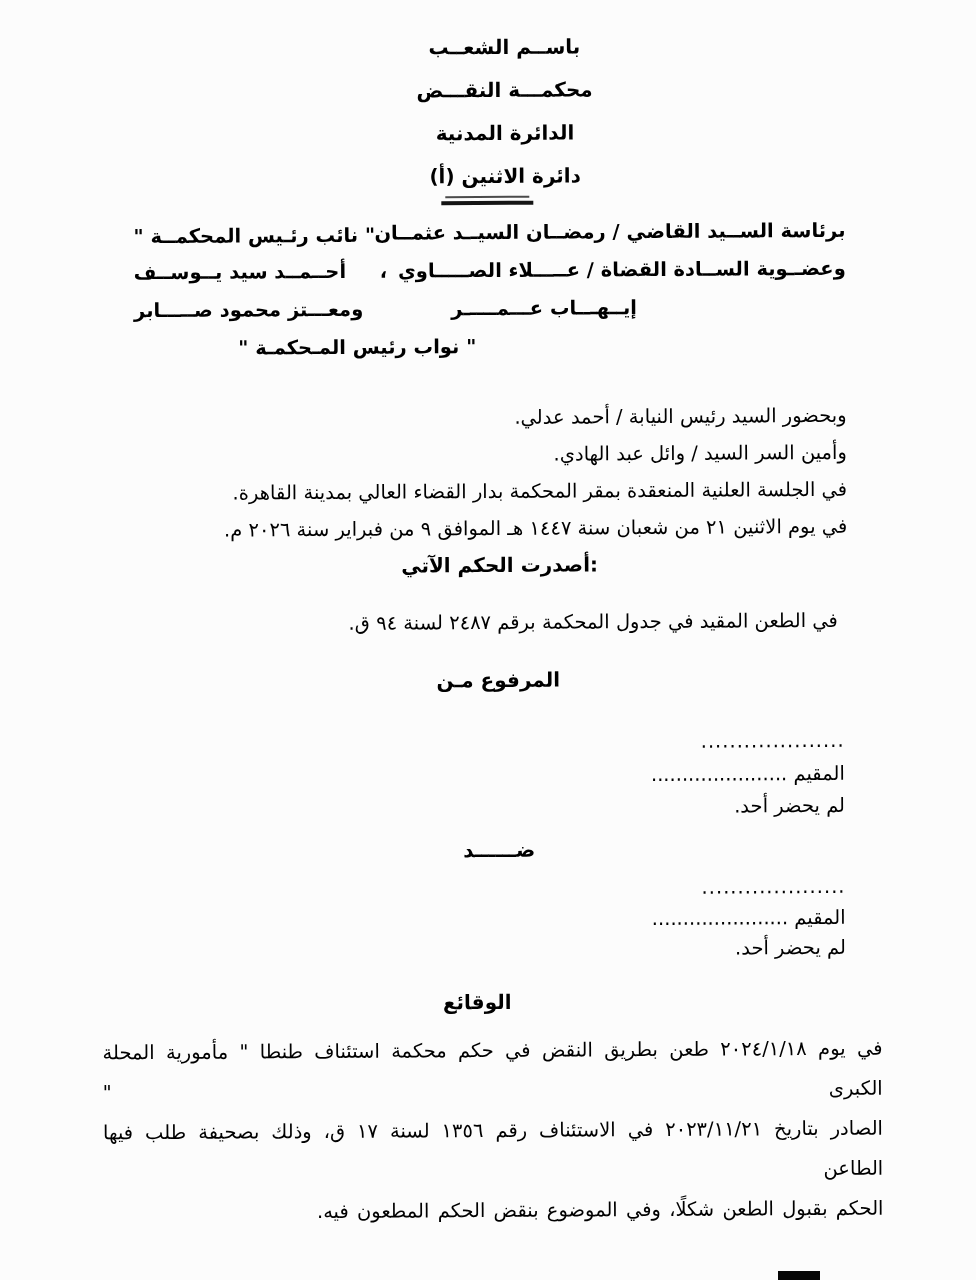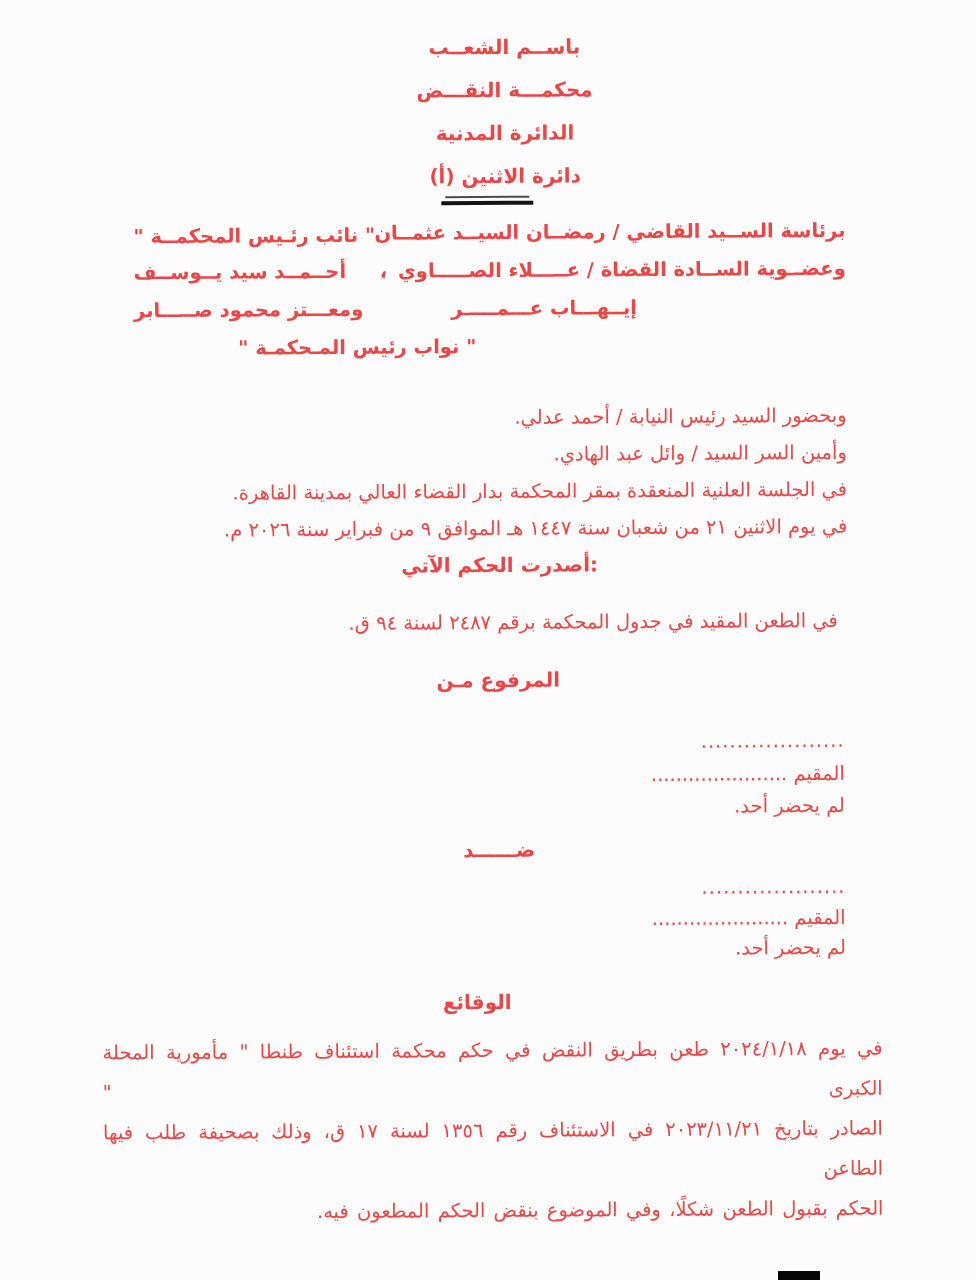--- a/index.html
+++ b/index.html
@@ -3,21 +3,21 @@
 <meta charset="utf-8">
 <style>
   html,body { margin:0; padding:0; background:#e9e9e9; }
   .page {
     position:relative;
     width:976px; height:1280px;
     margin:0 auto;
     background:#fcfcfc;
     overflow:hidden;
     font-family:"DejaVu Sans", sans-serif;
-    color:#ef4444;
+    color:#000000;
   }
   .tilt { position:absolute; inset:0; transform:rotate(-0.35deg); transform-origin:50% 50%; }
 
   
   .header { position:relative; left:20px; padding-top:26px; text-align:center; font-weight:bold; }
   .header div { font-size:20px; line-height:43px; white-space:nowrap; }
 
   .rule-wrap { position:relative; left:2px; margin-top:-2px; }
   .rule-thin  { width:84px; height:2px; background:#4a4a4a; margin:0 auto; }
   .rule-thick { width:92px; height:4px; background:#141414; margin:3px auto 0; }

